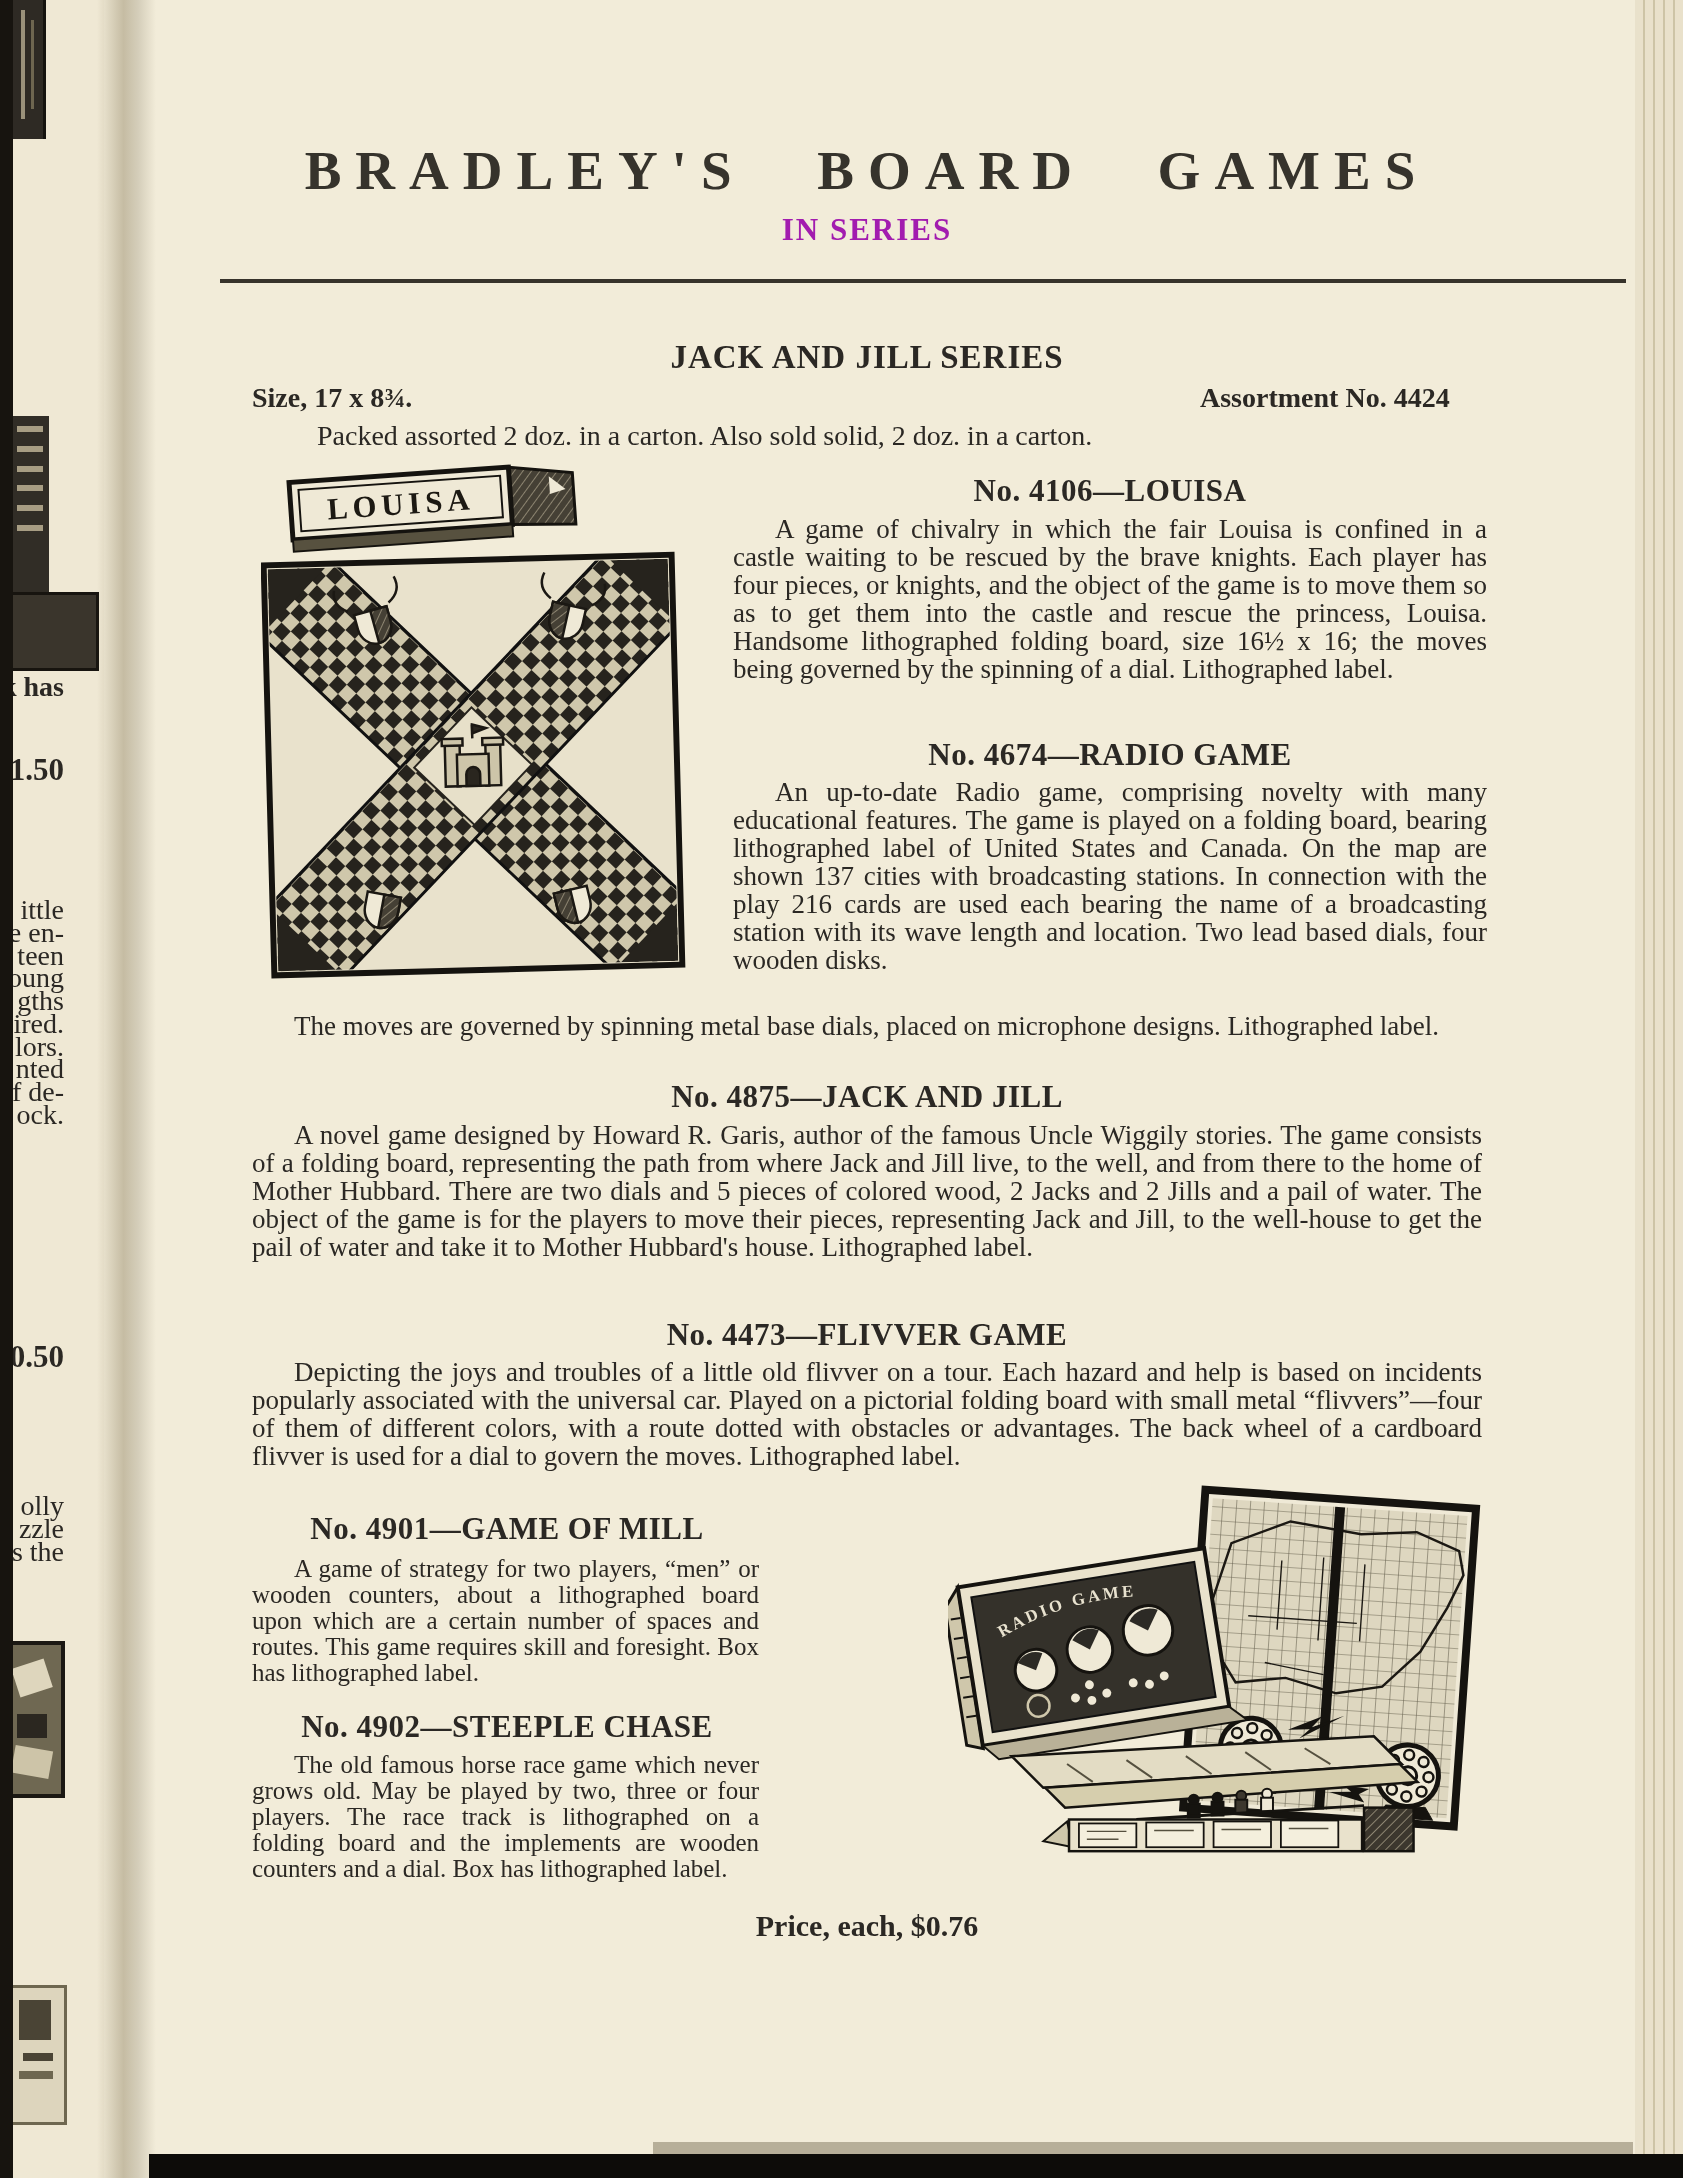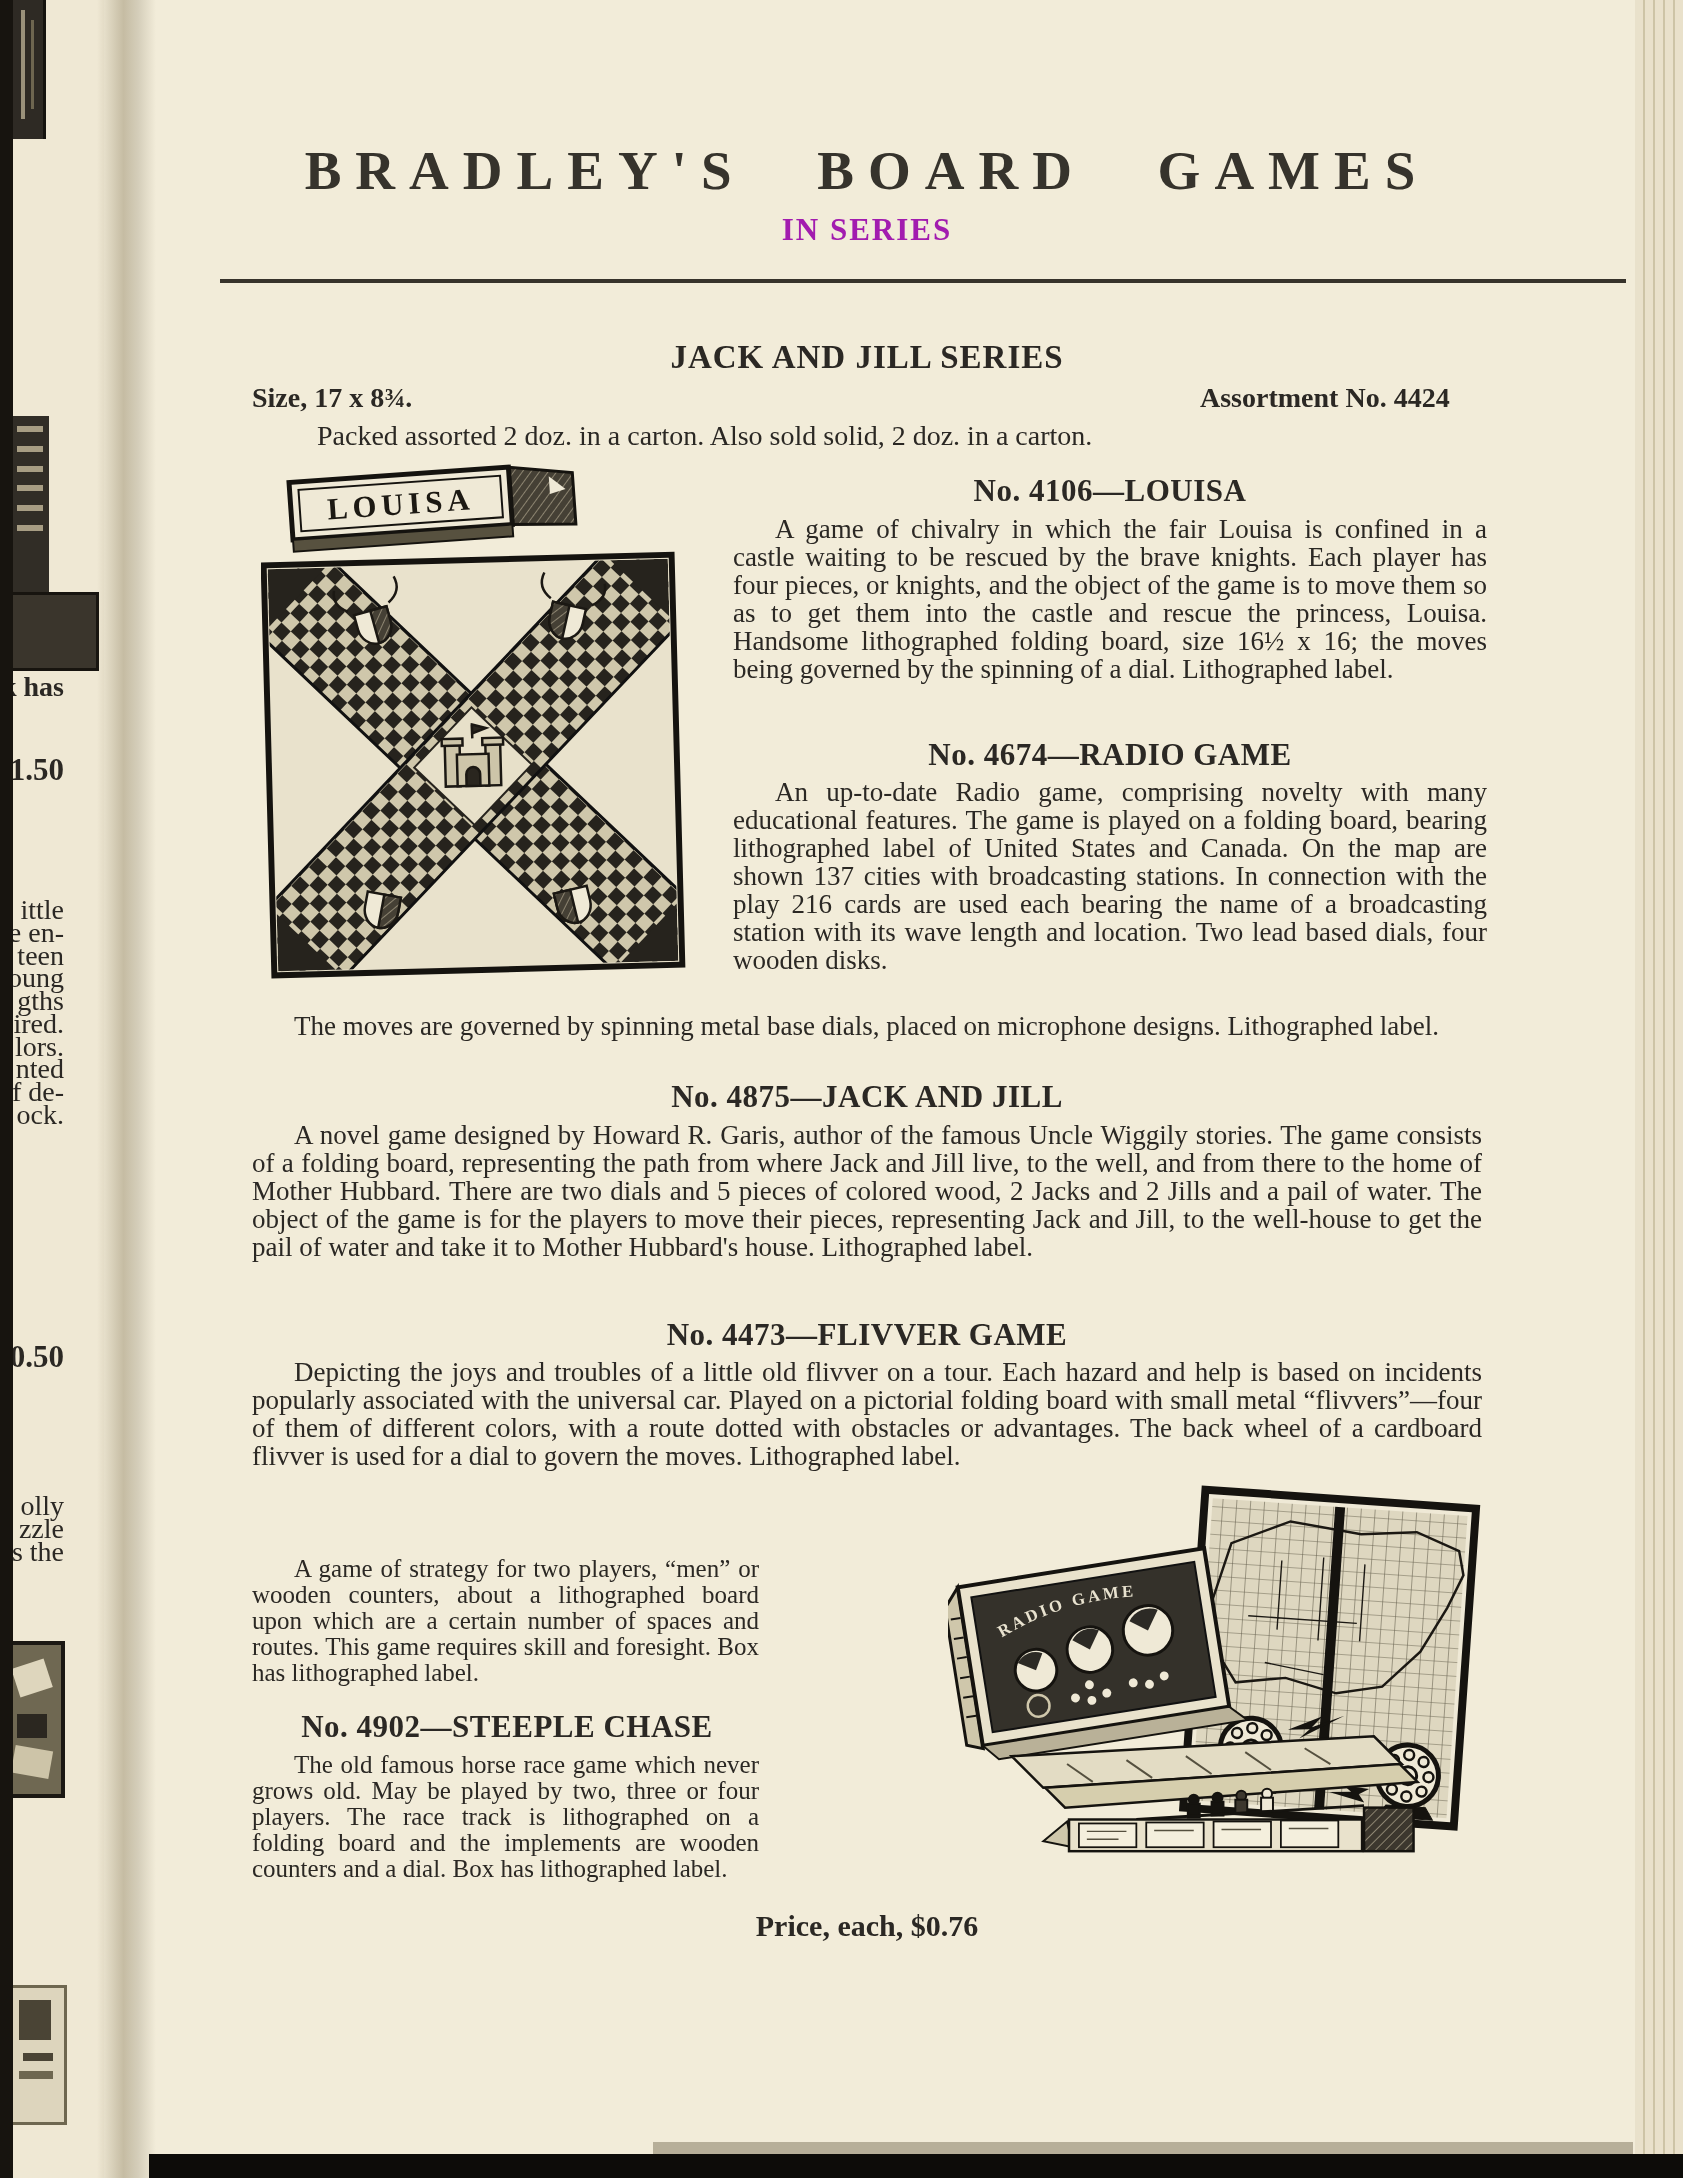--- a/index.html
+++ b/index.html
@@ -174,20 +174,21 @@
   <div class="h-item" style="left:733px;width:754px;top:737px;">No. 4674—RADIO GAME</div>
   <div class="para" style="left:733px;width:754px;top:778px;">An up-to-date Radio game, comprising novelty with many educational features.  The game is played on a folding board, bearing lithographed label of United States and Canada. On the map are shown 137 cities with broadcasting stations.   In connection with the play 216 cards are used each bearing the name of a broadcasting station with its wave length and location.  Two lead based dials, four wooden disks.</div>
   <div class="para" style="left:252px;width:1230px;top:1012px;">The moves are governed by spinning metal base dials, placed on microphone designs.  Lithographed label.</div>
 
   <div class="h-item" style="left:252px;width:1230px;top:1079px;">No. 4875—JACK AND JILL</div>
   <div class="para" style="left:252px;width:1230px;top:1121px;">A novel game designed by Howard R. Garis, author of the famous Uncle Wiggily stories. The game consists of a folding board, representing the path from where Jack and Jill live, to the well, and from there to the home of Mother Hubbard.  There are two dials and 5 pieces of colored wood, 2 Jacks and 2 Jills and a pail of water.  The object of the game is for the players to move their pieces, representing Jack and Jill, to the well-house to get the pail of water and take it to Mother Hubbard's house.  Lithographed label.</div>
 
   <div class="h-item" style="left:252px;width:1230px;top:1317px;">No. 4473—FLIVVER GAME</div>
   <div class="para" style="left:252px;width:1230px;top:1358px;">Depicting the joys and troubles of a little old flivver on a tour.  Each hazard and help is based on incidents popularly associated with the universal car.  Played on a pictorial folding board with small metal “flivvers”—four of them of different colors, with a route dotted with obstacles or advantages.  The back wheel of a cardboard flivver is used for a dial to govern the moves.  Lithographed label.</div>
 
+  <div class="h-item" style="left:252px;width:510px;top:1511px;">No. 4901—GAME OF MILL</div>
   <div class="para colL" style="left:252px;width:507px;top:1556px;">A game of strategy for two players, “men” or wooden counters, about a lithographed board upon which are a certain number of spaces and routes.  This game requires skill and foresight.  Box has lithographed label.</div>
 
   <div class="h-item" style="left:252px;width:510px;top:1709px;">No. 4902—STEEPLE CHASE</div>
   <div class="para colL" style="left:252px;width:507px;top:1752px;">The old famous horse race game which never grows old.  May be played by two, three or four players.  The race track is lithographed on a folding board and the implements are wooden counters and a dial.  Box has lithographed label.</div>
 
   <svg class="illus" style="left:948px;top:1473px;" width="545" height="396" viewBox="0 0 550 400">
     <defs>
       <pattern id="grid" width="14" height="14" patternUnits="userSpaceOnUse">
         <rect width="14" height="14" fill="#ded7c0"></rect>
         <path d="M14 0 H0 V14" stroke="#6b6553" stroke-width="1.2" fill="none"></path>

